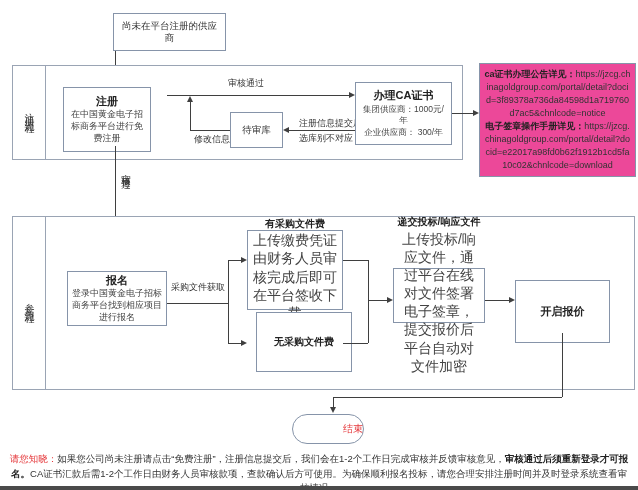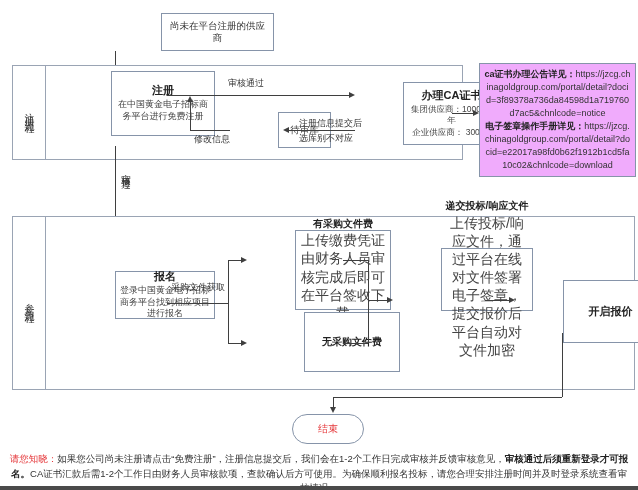--- a/index.html
+++ b/index.html
@@ -4,21 +4,21 @@
 <style>
   html,body{margin:0;padding:0;background:#fff;}
   .canvas{
     position:relative;width:638px;height:490px;background:#ffffff;
     font-family:"Liberation Sans","DejaVu Sans",sans-serif;color:#333;overflow:hidden;
   }
   
   .box{
     position:absolute;border:1px solid #8694a9;background:#fff;
     display:flex;flex-direction:column;align-items:center;justify-content:center;
-    text-align:center;box-sizing:border-box;margin-left:48px;
+    text-align:center;box-sizing:border-box;
   }
   .box-title{font-weight:bold;font-size:11px;color:#222;line-height:1.25;}
   .box-title.sm{font-size:10px;}
   .box-desc{font-size:9px;color:#444;line-height:1.3;padding:1px 4px 0 4px;}
   .box-text{font-size:9.5px;color:#333;line-height:1.3;padding:0 4px;}
   
   .section{position:absolute;border:1px solid #9aa4b4;box-sizing:border-box;background:#fff;}
   .section-label{
     position:absolute;left:0;top:0;bottom:0;width:33px;border-right:1px solid #9aa4b4;
     display:flex;align-items:center;justify-content:center;
@@ -33,30 +33,30 @@
   .arr-l{border-top:3px solid transparent;border-bottom:3px solid transparent;border-right:6px solid #3f3f3f;}
   .arr-d{border-left:3px solid transparent;border-right:3px solid transparent;border-top:6px solid #3f3f3f;}
   .arr-u{border-left:3px solid transparent;border-right:3px solid transparent;border-bottom:6px solid #3f3f3f;}
   .line-label{position:absolute;font-size:9px;color:#333;white-space:nowrap;background:transparent;}
   .vert-label{
     position:absolute;writing-mode:vertical-rl;text-orientation:upright;
     font-size:9.5px;color:#333;letter-spacing:2px;
   }
   
   .info-box{
-    position:absolute;border:1px solid #8694a9;background:#f0abfc;box-sizing:border-box;
+    position:absolute;border:1px solid #8694a9;background:#ec4899;box-sizing:border-box;
     padding:5px 4px;text-align:center;font-size:9px;line-height:13px;color:#333;
     word-break:break-all;display:flex;flex-direction:column;justify-content:center;
   }
   .info-box p{margin:0;}
   .info-box .t{font-weight:bold;color:#222;}
   
   .stadium{
     position:absolute;border:1px solid #8694a9;border-radius:16px;background:#fff;
-    display:flex;align-items:center;justify-content:center;font-size:10px;color:#e5383b;
+    display:flex;align-items:center;justify-content:flex-end;font-size:10px;color:#e5383b;
     box-sizing:border-box;
   }
   
   .footer{
     position:absolute;left:8px;top:452px;width:622px;text-align:center;
     font-size:9.5px;line-height:1.55;color:#333;
   }
   .footer .red{color:#e5383b;}
   .footer .b{font-weight:bold;color:#222;}
   .bottom-bar{position:absolute;left:0;top:486px;width:638px;height:4px;background:#4a4a4a;}
@@ -69,21 +69,21 @@
   <div class="box" style="left:113px;top:13px;width:113px;height:38px">
     <div class="box-text">尚未在平台注册的供应商</div>
   </div>
   <div class="vl" style="left:115px;top:51px;height:22px"></div>
   <div class="arr arr-d" style="left:112px;top:73px"></div>
 
   <div class="section" style="left:12px;top:65px;width:451px;height:95px">
     <div class="section-label">注册流程</div>
   </div>
 
-  <div class="box" style="left:63px;top:71px;width:104px;height:65px">
+  <div class="box" style="left:63px;top:87px;width:88px;height:65px">
     <div class="box-title">注册</div>
     <div class="box-desc">在中国黄金电子招标商务平台进行免费注册</div>
   </div>
 
   <div class="hl" style="left:167px;top:95px;width:182px"></div>
   <div class="arr arr-r" style="left:349px;top:92px"></div>
   <div class="line-label" style="left:228px;top:77px">审核通过</div>
 
   <div class="box" style="left:230px;top:112px;width:53px;height:36px">
     <div class="box-text">待审库</div>
@@ -114,21 +114,21 @@
   </div>
 
   <div class="vl" style="left:115px;top:146px;height:118px"></div>
   <div class="arr arr-d" style="left:112px;top:264px"></div>
   <div class="vert-label" style="left:119px;top:166px;height:50px">审核通过</div>
 
   <div class="section" style="left:12px;top:216px;width:623px;height:174px">
     <div class="section-label">参与流程</div>
   </div>
 
-  <div class="box" style="left:67px;top:271px;width:100px;height:48px">
+  <div class="box" style="left:67px;top:271px;width:100px;height:55px">
     <div class="box-title">报名</div>
     <div class="box-desc">登录中国黄金电子招标商务平台找到相应项目进行报名</div>
   </div>
 
   <div class="hl" style="left:167px;top:303px;width:61px"></div>
   <div class="vl" style="left:228px;top:260px;height:83px"></div>
   <div class="hl" style="left:228px;top:260px;width:13px"></div>
   <div class="arr arr-r" style="left:241px;top:257px"></div>
   <div class="hl" style="left:228px;top:343px;width:13px"></div>
   <div class="arr arr-r" style="left:241px;top:340px"></div>
@@ -142,21 +142,21 @@
   <div class="box" style="left:256px;top:312px;width:96px;height:60px">
     <div class="box-title sm">无采购文件费</div>
   </div>
 
   <div class="hl" style="left:343px;top:260px;width:25px"></div>
   <div class="hl" style="left:343px;top:343px;width:25px"></div>
   <div class="vl" style="left:368px;top:260px;height:83px"></div>
   <div class="hl" style="left:368px;top:300px;width:19px"></div>
   <div class="arr arr-r" style="left:387px;top:297px"></div>
 
-  <div class="box" style="left:393px;top:248px;width:92px;height:63px">
+  <div class="box" style="left:393px;top:268px;width:92px;height:55px">
     <div class="box-title sm">递交投标/响应文件</div>
     <div class="box-desc" style="font-size:14px">上传投标/响应文件，通过平台在线对文件签署电子签章，提交报价后平台自动对文件加密</div>
   </div>
 
   <div class="hl" style="left:485px;top:300px;width:24px"></div>
   <div class="arr arr-r" style="left:509px;top:297px"></div>
 
   <div class="box" style="left:515px;top:280px;width:95px;height:63px">
     <div class="box-title">开启报价</div>
   </div>

